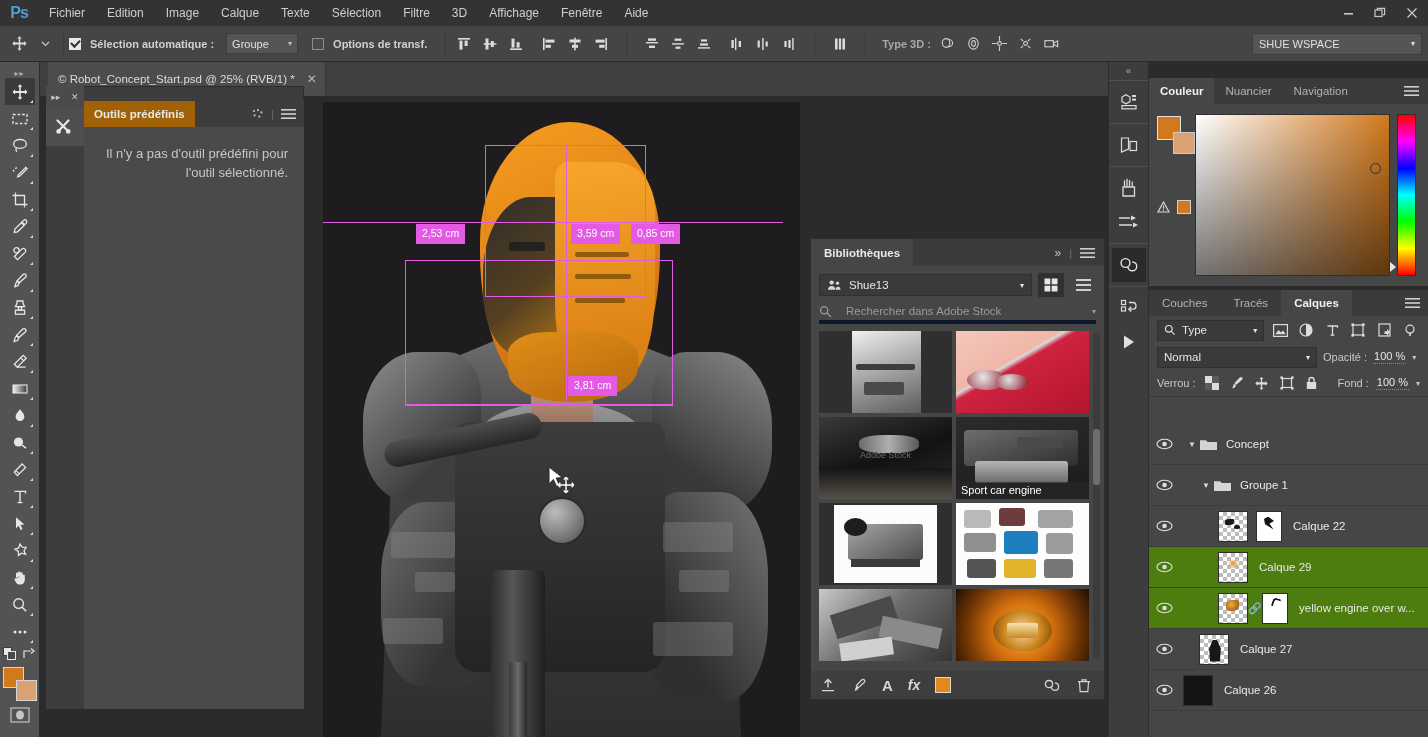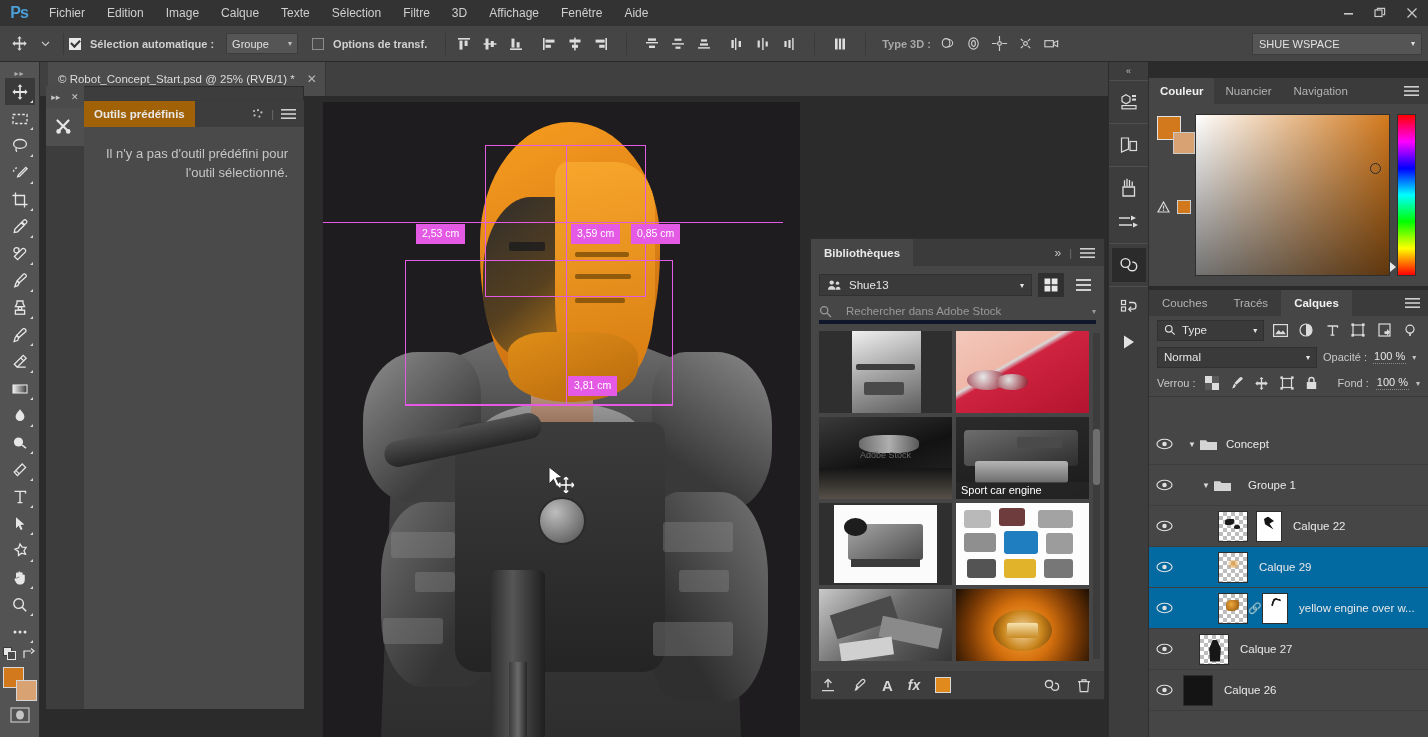--- a/index.html
+++ b/index.html
@@ -430,21 +430,21 @@
   .lay-lock {
     height: 27px; display: flex; align-items: center; padding: 0 8px; gap: 7px;
     border-bottom: 1px solid #3a3a3a;
   }
   .lock-ic { width: 18px; height: 18px; display: flex; align-items: center; justify-content: center; color: #dcdcdc; }
   .lay-list { position: absolute; left: 0; top: 134px; width: 280px; bottom: 0; overflow: hidden; }
   .lay-row {
     height: 41px; display: flex; align-items: center;
     border-bottom: 1px solid #3d3d3d; background: #464646; padding-right: 6px;
   }
-  .lay-row.selected { background: #0369a1; }
+  .lay-row.selected { background: #4d7c0f; }
   .eye-cell { width: 30px; display: flex; align-items: center; justify-content: center; }
   .lay-indent { flex: none; }
   .disc { width: 14px; display: flex; align-items: center; justify-content: center; color: #d8d8d8; font-size: 8px; }
   .folder-ic { width: 20px; margin-right: 7px; color: #d8d8d8; display: flex; align-items: center; }
   .thumb {
     width: 30px; height: 31px; border: 1px solid #2d2d2d; flex: none;
     background-image:
       linear-gradient(45deg,#bdbdbd 25%,transparent 25%,transparent 75%,#bdbdbd 75%),
       linear-gradient(45deg,#bdbdbd 25%,#ffffff 25%,#ffffff 75%,#bdbdbd 75%);
     background-size: 8px 8px; background-position: 0 0, 4px 4px;
@@ -1306,21 +1306,21 @@
               <circle cx="9" cy="6" r="2.4" fill="#e0e0e0"></circle>
             </svg>
         </span>
         <span class="lay-indent" style="width:20px"></span>
         <span class="disc">▼</span>
         <span class="folder-ic">
           <svg width="19" height="15" viewBox="0 0 19 15">
               <path d="M1 3.2h6l1.6 1.8H18V13H1z" fill="#d4d4d4"></path>
             </svg>
         </span>
-        <span class="lay-name" style="margin-left:8px">Groupe 1</span>
+        <span class="lay-name" style="margin-left:0">Groupe 1</span>
       </div>
 
       <div class="lay-row">
         <span class="eye-cell">
           <svg width="17" height="12" viewBox="0 0 18 12">
               <ellipse cx="9" cy="6" rx="8" ry="5" fill="none" stroke="#e0e0e0" stroke-width="1.2"></ellipse>
               <circle cx="9" cy="6" r="2.4" fill="#e0e0e0"></circle>
             </svg>
         </span>
         <span class="lay-indent" style="width:39px"></span>

